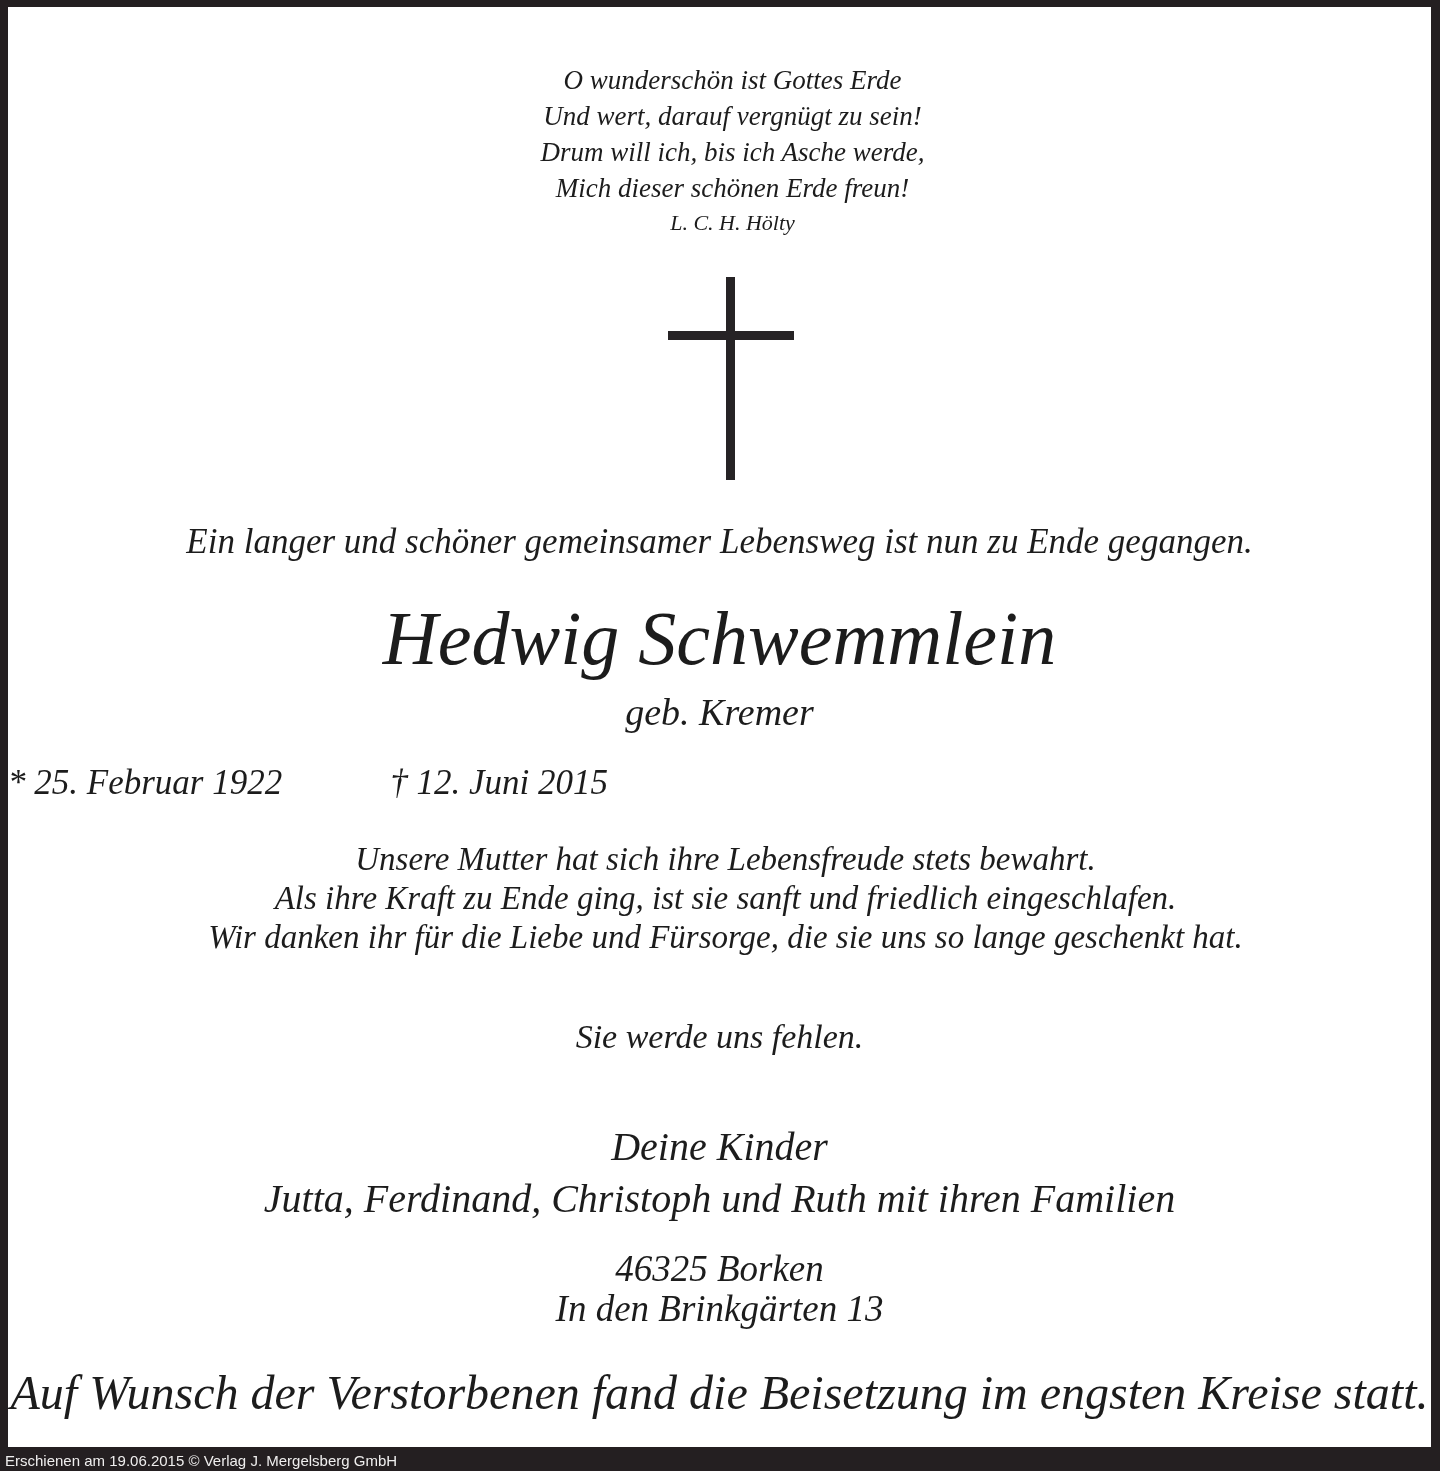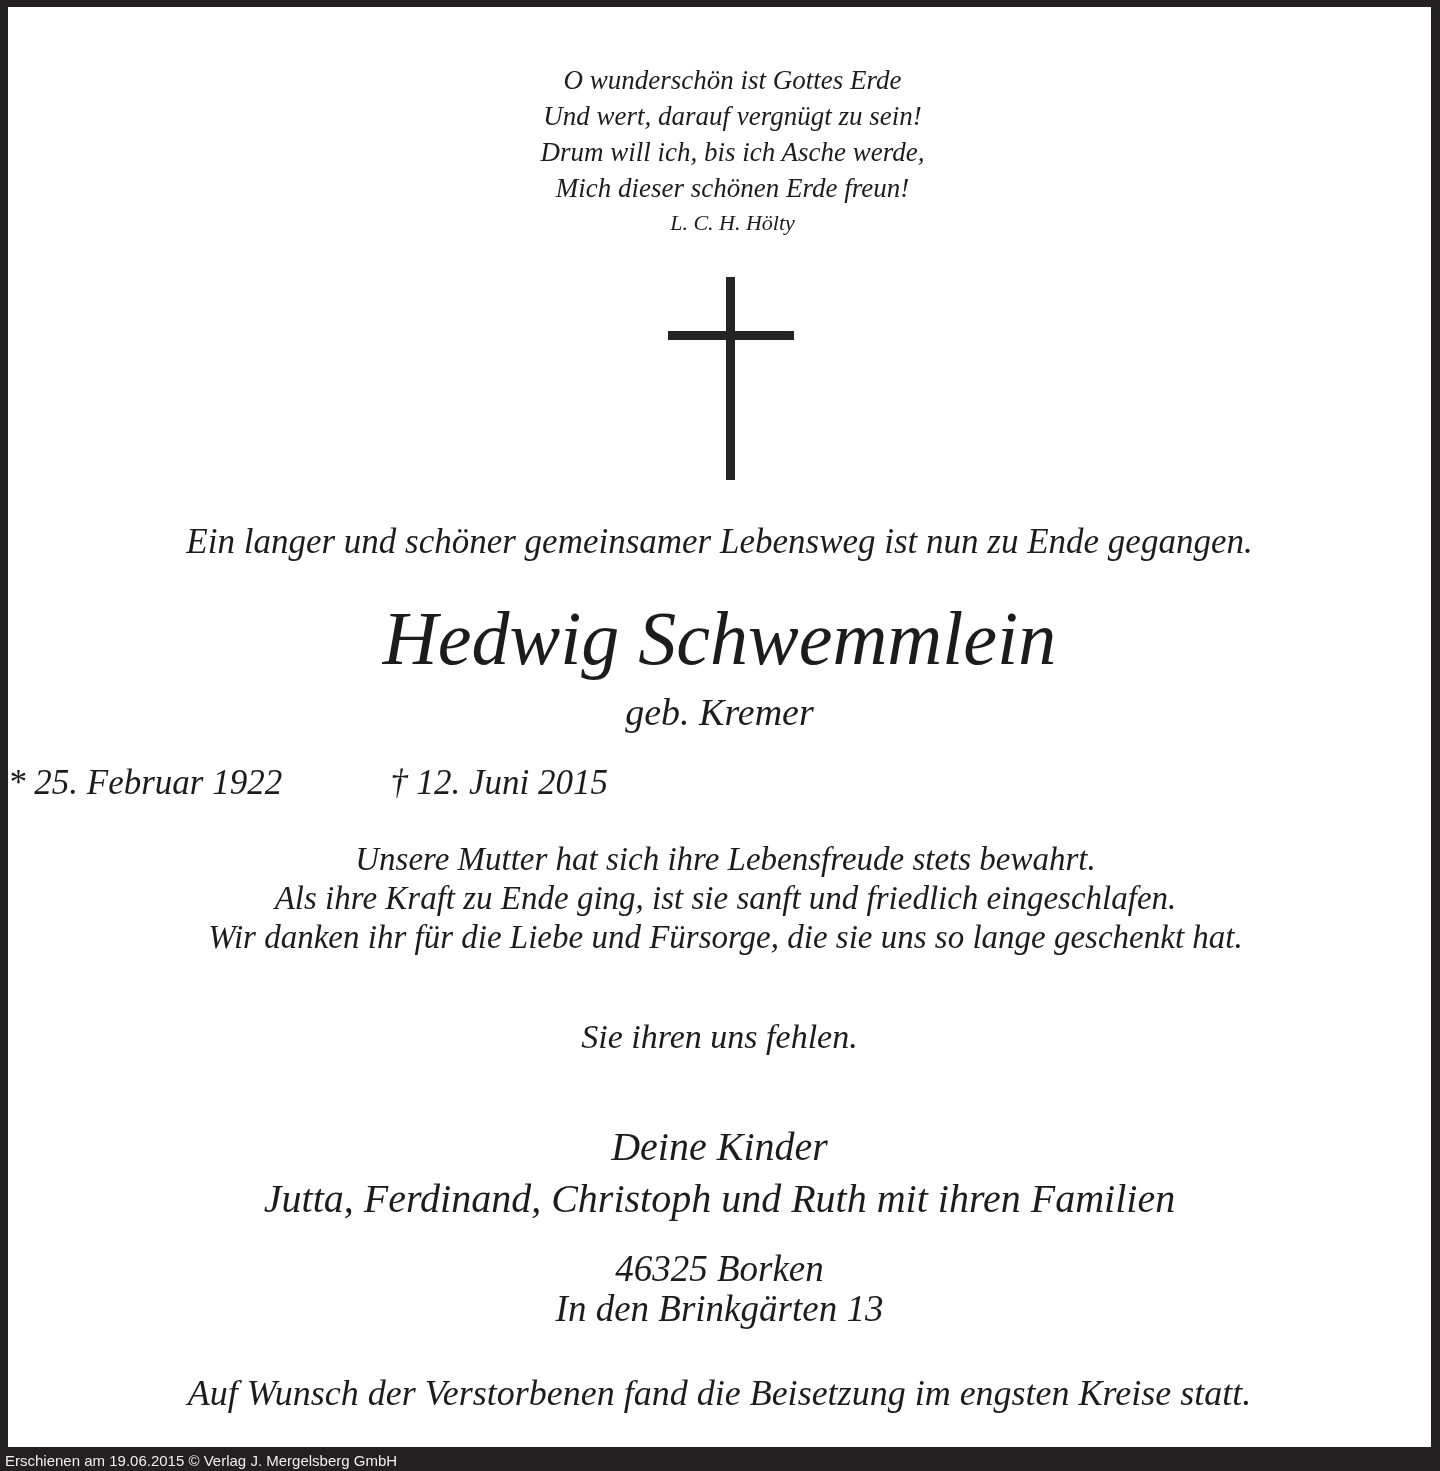--- a/index.html
+++ b/index.html
@@ -67,21 +67,21 @@
               display: flex; gap: 108px; }
 
   .tribute  { top: 833px;  font-size: 33px; line-height: 39px; padding-left: 12px; }
 
   .missing  { top: 1008px; font-size: 34px; line-height: 44px; }
 
   .mourners { top: 1084px; font-size: 40px; line-height: 52px; margin-top: 30px; }
 
   .address  { top: 1242px; font-size: 37px; line-height: 40px; }
 
-  .closing  { top: 1364px; font-size: 36px; line-height: 44px; }
+  .closing  { top: 1364px; font-size: 48px; line-height: 44px; }
 
   .footer-bar {
     position: absolute;
     left: 0; right: 0; bottom: 0;
     height: 24px;
     background: #241f21;
   }
   .footer-note {
     position: absolute;
     left: 5px;
@@ -123,21 +123,21 @@
       <span>* 25. Februar 1922</span>
       <span>† 12. Juni 2015</span>
     </div>
 
     <div class="block tribute">
       <div>Unsere Mutter hat sich ihre Lebensfreude stets bewahrt.</div>
       <div>Als ihre Kraft zu Ende ging, ist sie sanft und friedlich eingeschlafen.</div>
       <div>Wir danken ihr für die Liebe und Fürsorge, die sie uns so lange geschenkt hat.</div>
     </div>
 
-    <div class="block missing">Sie ihren uns fehlen.</div>
+    <div class="block missing">Sie werde uns fehlen.</div>
 
     <div class="block mourners">
       <div>Deine Kinder</div>
       <div>Jutta, Ferdinand, Christoph und Ruth mit ihren Familien</div>
     </div>
 
     <div class="block address">
       <div>46325 Borken</div>
       <div>In den Brinkgärten 13</div>
     </div>

